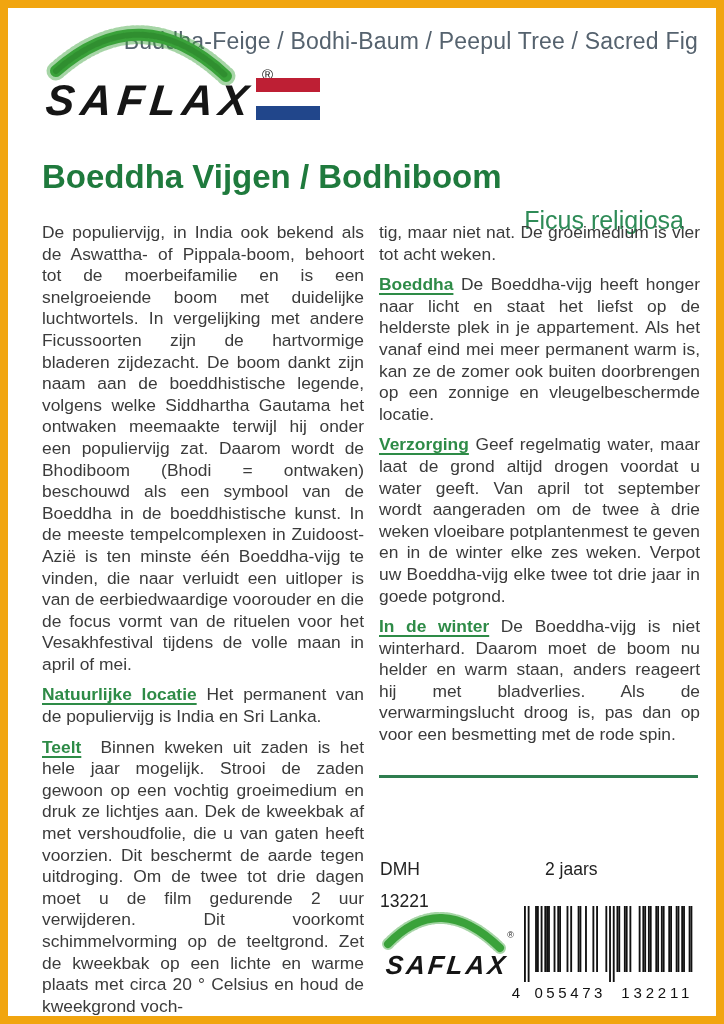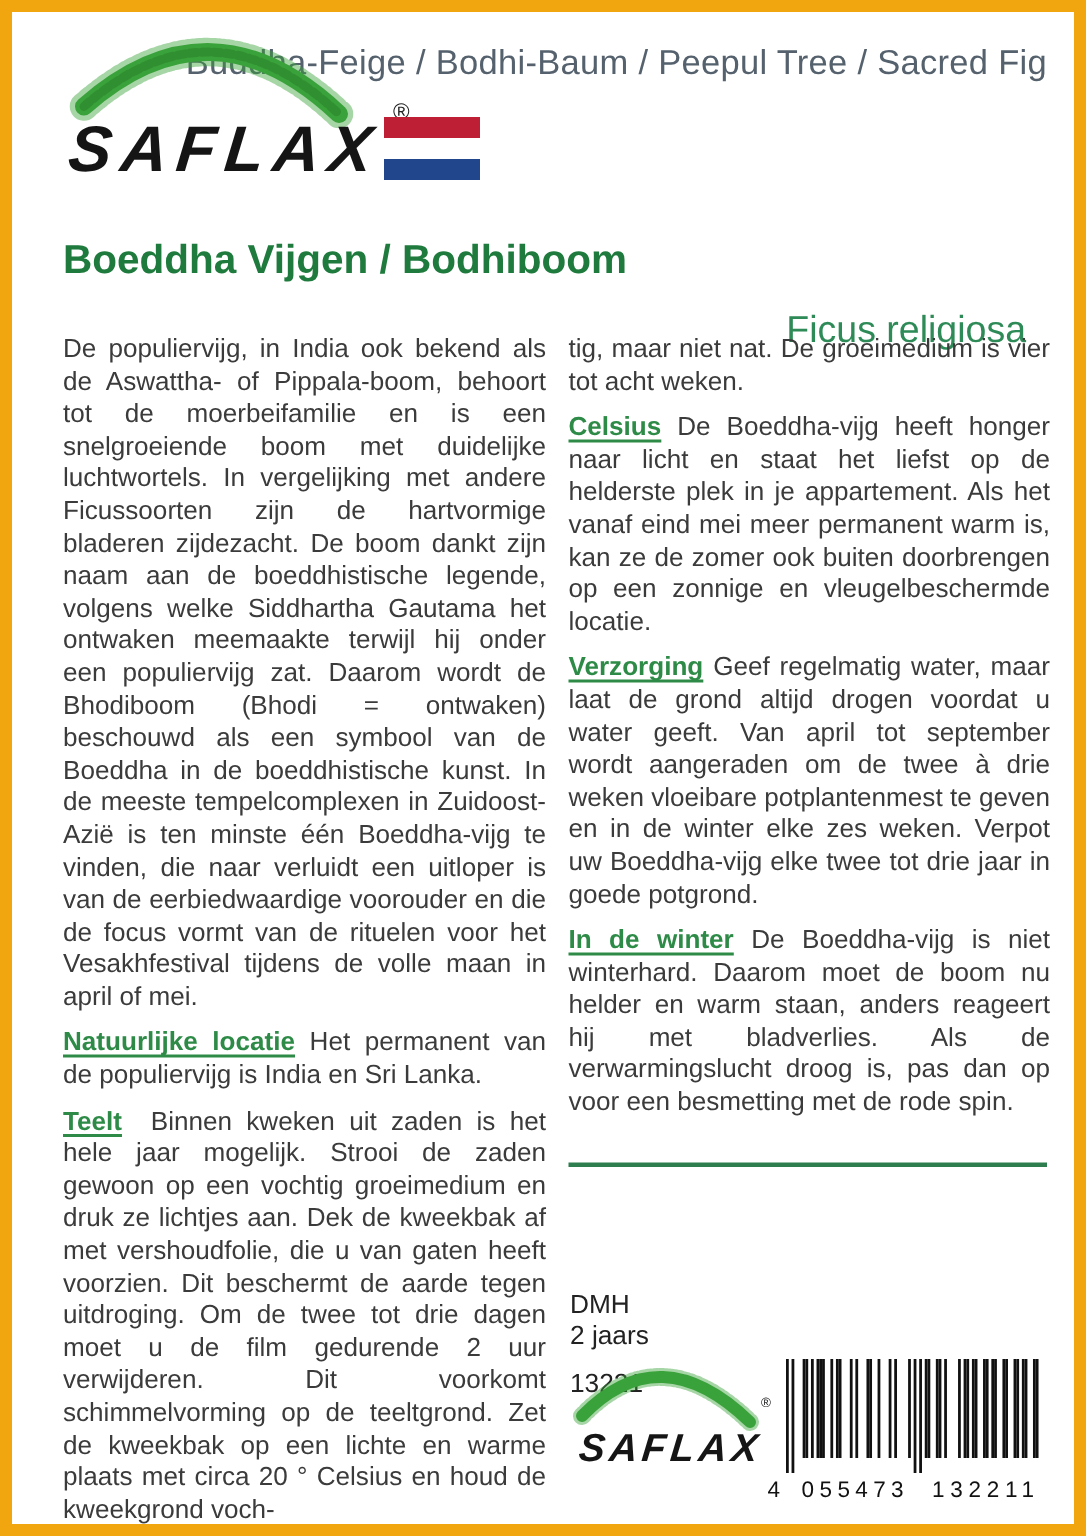--- a/index.html
+++ b/index.html
@@ -22,39 +22,39 @@
     white-space:nowrap;
   }
   .reg-big { position:absolute; right:0px; top:50px; font-size:15px; color:#222; font-style:normal; }
   
   .flag { position:absolute; left:248px; top:70px; width:64px; height:42px; }
   .flag div { height:14px; }
   .flag .red   { background:#BE1F34; }
   .flag .white { background:#ffffff; }
   .flag .blue  { background:#21468B; }
   
-  .title { position:absolute; left:34px; top:150px; font-size:27px; font-weight:bold; color:#1F7A3D; }
+  .title { position:absolute; left:34px; top:150px; font-size:33px; font-weight:bold; color:#1F7A3D; }
   .species { position:absolute; right:32px; top:198px; font-size:25px; color:#2E8B57; }
   
   .col {
     position:absolute; top:214px; width:322px; font-size:17.4px; line-height:21.6px;
     text-align:justify; color:#3B3B3B;
   }
   .col-left  { left:34px; }
   .col-right { left:371px; width:321px; }
   .col p { margin:0 0 9px 0; }
   .sec {
     color:#2E8B47; font-weight:bold; text-decoration:underline;
     text-decoration-thickness:2px; text-underline-offset:3px;
   }
   
   .divider { position:absolute; left:371px; top:767px; width:319px; height:3px; background:#2E7D4F; }
   
   .meta { position:absolute; left:372px; top:851px; width:320px; font-size:17.5px; color:#222; }
-  .meta-row { display:flex; margin-bottom:11px;flex-direction:column; }
+  .meta-row { display:flex; margin-bottom:11px; }
   .meta-label { width:165px; }
   
   .logo-small { position:absolute; left:374px; top:898px; width:134px; height:94px; }
   .logo-small svg { position:absolute; left:0; top:0; }
   .brand-small {
     position:absolute; left:4px; top:44px; font-size:26px; font-weight:bold;
     font-style:italic; letter-spacing:3px; color:#151515; transform:skewX(-6deg);
     white-space:nowrap;
   }
   .reg-small { position:absolute; right:2px; top:24px; font-size:9px; color:#222; }
@@ -90,21 +90,21 @@
   <div class="species">Ficus religiosa</div>
 
   <div class="col col-left">
     <p>De populiervijg, in India ook bekend als de Aswattha- of Pippala-boom, behoort tot de moerbeifamilie en is een snelgroeiende boom met duidelijke luchtwortels. In vergelijking met andere Ficussoorten zijn de hartvormige bladeren zijdezacht. De boom dankt zijn naam aan de boeddhistische legende, volgens welke Siddhartha Gautama het ontwaken meemaakte terwijl hij onder een populiervijg zat. Daarom wordt de Bhodiboom (Bhodi = ontwaken) beschouwd als een symbool van de Boeddha in de boeddhistische kunst. In de meeste tempelcomplexen in Zuidoost-Azië is ten minste één Boeddha-vijg te vinden, die naar verluidt een uitloper is van de eerbiedwaardige voorouder en die de focus vormt van de rituelen voor het Vesakhfestival tijdens de volle maan in april of mei.</p>
     <p><span class="sec">Natuurlijke locatie</span> <span>Het permanent van de populiervijg is India en Sri Lanka.</span></p>
     <p><span class="sec">Teelt</span>&nbsp; <span>Binnen kweken uit zaden is het hele jaar mogelijk. Strooi de zaden gewoon op een vochtig groeimedium en druk ze lichtjes aan. Dek de kweekbak af met vershoudfolie, die u van gaten heeft voorzien. Dit beschermt de aarde tegen uitdroging. Om de twee tot drie dagen moet u de film gedurende 2 uur verwijderen. Dit voorkomt schimmelvorming op de teeltgrond. Zet de kweekbak op een lichte en warme plaats met circa 20 ° Celsius en houd de kweekgrond voch-</span></p>
   </div>
 
   <div class="col col-right">
     <p>tig, maar niet nat. De groeimedium is vier tot acht weken.</p>
-    <p><span class="sec">Celsius</span> <span>De Boeddha-vijg heeft honger naar licht en staat het liefst op de helderste plek in je appartement. Als het vanaf eind mei meer permanent warm is, kan ze de zomer ook buiten doorbrengen op een zonnige en vleugelbeschermde locatie.</span></p>
+    <p><span class="sec">Boeddha</span> <span>De Boeddha-vijg heeft honger naar licht en staat het liefst op de helderste plek in je appartement. Als het vanaf eind mei meer permanent warm is, kan ze de zomer ook buiten doorbrengen op een zonnige en vleugelbeschermde locatie.</span></p>
     <p><span class="sec">Verzorging</span> <span>Geef regelmatig water, maar laat de grond altijd drogen voordat u water geeft. Van april tot september wordt aangeraden om de twee à drie weken vloeibare potplantenmest te geven en in de winter elke zes weken. Verpot uw Boeddha-vijg elke twee tot drie jaar in goede potgrond.</span></p>
     <p><span class="sec">In de winter</span> <span>De Boeddha-vijg is niet winterhard. Daarom moet de boom nu helder en warm staan, anders reageert hij met bladverlies. Als de verwarmingslucht droog is, pas dan op voor een besmetting met de rode spin.</span></p>
   </div>
 
   <div class="divider"></div>
 
   <div class="meta">
     <div class="meta-row">
       <span class="meta-label">DMH</span>
       <span>2 jaars</span>

